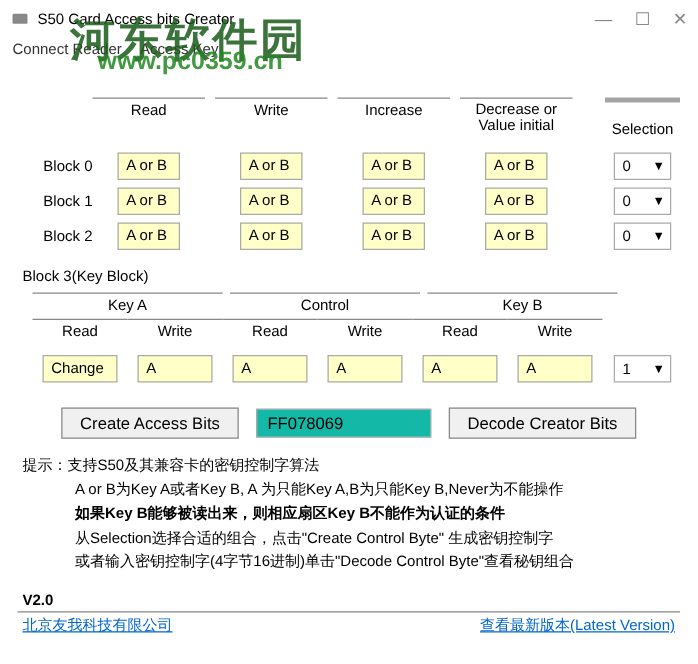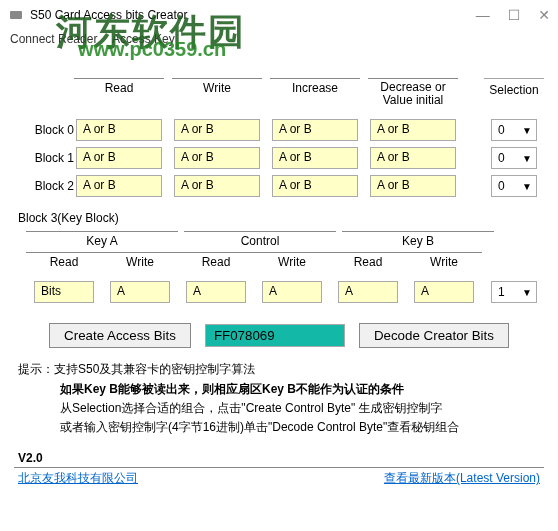--- a/index.html
+++ b/index.html
@@ -10,28 +10,28 @@
     .win-controls { display: flex; gap: 18px; color: #888; font-size: 14px; }
     .menubar { padding: 2px 10px; color: #333; }
     .menubar span { margin-right: 12px; }
     .watermark1 { position: absolute; top: 8px; left: 56px; font-size: 36px; font-weight: bold; color: #1a5c1a; opacity: 0.85; font-family: "SimHei", sans-serif; letter-spacing: 2px; pointer-events: none; }
     .watermark2 { position: absolute; top: 38px; left: 78px; font-size: 20px; font-weight: bold; color: #228822; opacity: 0.85; pointer-events: none; }
     .content { padding: 0 14px; }
     .grid1 { margin-top: 30px; }
     .header-row1 { display: flex; }
     .header-row1 .spacer { width: 60px; }
     .header-row1 .col { width: 90px; text-align: center; border-top: 1px solid #888; padding: 2px 0 6px; }
-    .header-row1 .selcol { width: 60px; text-align: center; border-top: 1px solid #a3a3a3; margin-left: auto; padding: 4px 0 6px; }
+    .header-row1 .selcol { width: 60px; text-align: center; border-top: 4px solid #a3a3a3; margin-left: auto; padding: 14px 0 6px; }
     .header-row1 .gap { width: 8px; }
     .data-row1 { display: flex; align-items: center; margin: 6px 0; }
     .data-row1 .label { width: 60px; text-align: right; padding-left: 4px; }
     .data-row1 .cell { width: 90px; text-align: center; }
     .data-row1 .gap { width: 8px; }
     .data-row1 .selcell { width: 60px; margin-left: auto; text-align: center; }
-    .textbox { display: inline-block; width: 86px; height: 22px; border: 1px solid #aaa; background: #ffffc8; padding: 2px 6px; text-align: left; }
+    .textbox { display: inline-block; width: 50px; height: 22px; border: 1px solid #aaa; background: #ffffc8; padding: 2px 6px; text-align: left; }
     .selbox { display: inline-flex; align-items: center; justify-content: space-between; width: 46px; height: 22px; border: 1px solid #aaa; background: #fff; padding: 0 4px 0 6px; }
     .selbox .caret { font-size: 10px; }
     .block3-title { margin-top: 14px; padding-left: 4px; }
     .header-row2 { display: flex; margin-top: 6px; }
     .header-row2 .spacer { width: 12px; }
     .header-row2 .groupcol { width: 152px; text-align: center; border-top: 1px solid #888; padding: 2px 0 4px; }
     .header-row2 .gap { width: 6px; }
     .header-row3 { display: flex; }
     .header-row3 .spacer { width: 12px; }
     .header-row3 .subcol { width: 76px; text-align: center; border-top: 1px solid #888; padding: 2px 0 4px; }
@@ -155,40 +155,41 @@
     <div class="gap"></div>
     <div class="subcol">Read</div>
     <div class="subcol">Write</div>
     <div class="gap"></div>
     <div class="subcol">Read</div>
     <div class="subcol">Write</div>
   </div>
 
   <div class="data-row2">
     <div class="spacer"></div>
-    <div class="cell2"><span class="textbox2">Bits</span></div>
+    <div class="cell2"><span class="textbox2">Change</span></div>
     <div class="cell2"><span class="textbox2">A</span></div>
     <div class="cell2"><span class="textbox2">A</span></div>
     <div class="cell2"><span class="textbox2">A</span></div>
     <div class="cell2"><span class="textbox2">A</span></div>
     <div class="cell2"><span class="textbox2">A</span></div>
     <div class="selcell2"><span class="selbox">
           <span>1</span>
           <span class="caret">▼</span>
         </span></div>
   </div>
 
   <div class="btn-row">
     <button class="btn">Create Access Bits</button>
     <input class="hexinput" value="FF078069" style="">
     <button class="btn">Decode Creator Bits</button>
   </div>
 
   <div class="tips">
     <span>提示：</span><span>支持S50及其兼容卡的密钥控制字算法</span>
+    <span class="indent">A or B为Key A或者Key B, A 为只能Key A,B为只能Key B,Never为不能操作</span>
     <span class="indent bold">如果Key B能够被读出来，则相应扇区Key B不能作为认证的条件</span>
     <span class="indent">从Selection选择合适的组合，点击"Create Control Byte" 生成密钥控制字</span>
     <span class="indent">或者输入密钥控制字(4字节16进制)单击"Decode Control Byte"查看秘钥组合</span>
   </div>
 
   <div class="footer">
     <span class="ver">V2.0</span>
   </div>
   <hr class="sep">
   <div class="footer" style="margin-top:2px">

